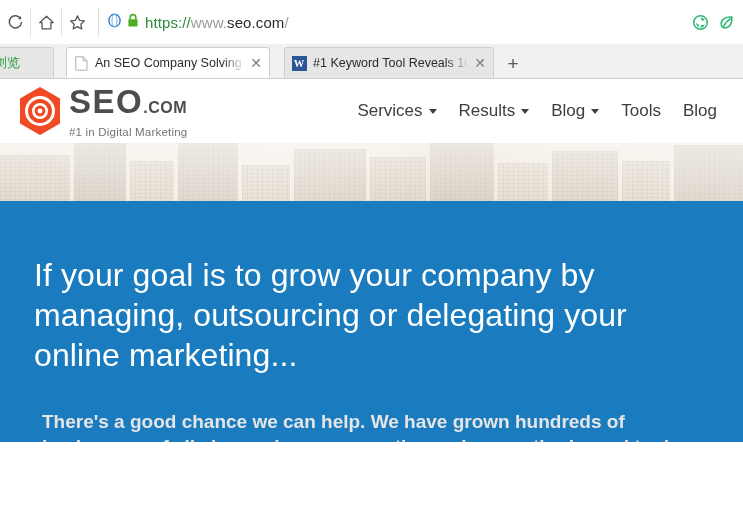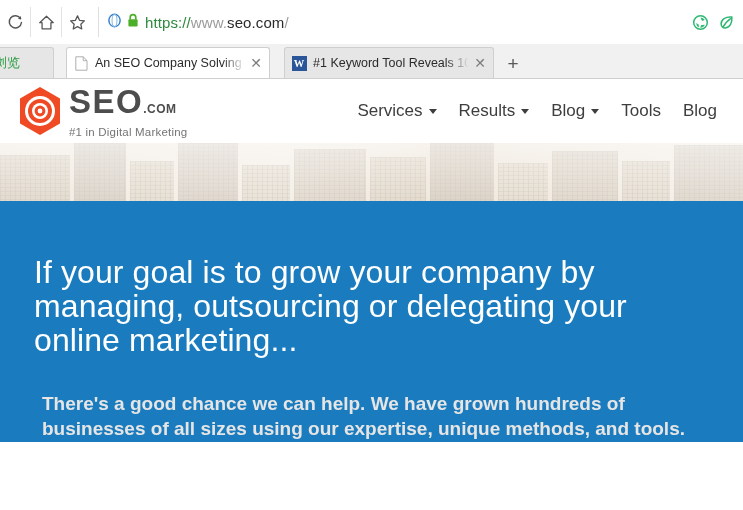--- a/index.html
+++ b/index.html
@@ -98,21 +98,21 @@
     position: relative; height: 64px; background: #ffffff;
     display: flex; align-items: center; z-index: 3;
   }
   .logo-wrap { display: flex; align-items: center; margin-left: 18px; }
   .logo-mark { width: 44px; height: 50px; flex: 0 0 auto; }
   .logo-text { margin-left: 7px; }
   .logo-word {
     font-size: 33px; font-weight: bold; color: #4d4d4d;
     letter-spacing: 1.5px; line-height: 1; font-family: "Liberation Sans", sans-serif;
   }
-  .logo-word .dotcom { font-size: 12px; letter-spacing: .5px; }
+  .logo-word .dotcom { font-size: 16px; letter-spacing: .5px; }
   .logo-tag {
     font-size: 11.5px; color: #757575; margin-top: 8px; letter-spacing: .2px;
   }
   .site-nav {
     margin-left: auto; margin-right: 26px;
     display: flex; align-items: center; gap: 22px;
   }
   .nav-item {
     font-size: 17px; color: #3e3e3e; display: flex; align-items: center; gap: 6px;
     white-space: nowrap;
@@ -144,21 +144,21 @@
     position:absolute; inset:0;
     background: linear-gradient(to bottom, rgba(255,255,255,.55), rgba(255,255,255,.15));
   }
 
   .hero {
     position: absolute; top: 122px; left: 0; width: 743px; height: 309px;
     z-index: 2;
   }
   .hero-inner { padding: 54px 34px 0 34px; }
   .hero-h1 {
-    color: #ffffff; font-size: 32px; line-height: 34px; font-weight: normal;
+    color: #ffffff; font-size: 32px; line-height: 40px; font-weight: normal;
     margin: 0; letter-spacing: .1px; max-width: 640px;
     font-family: "Liberation Sans", sans-serif;
   }
   .hero-p {
     color: #e5e5e5; font-size: 19px; line-height: 25px; margin: 34px 0 0 8px;
     max-width: 645px; font-weight: bold;
   }
 
   
   .watermark {

